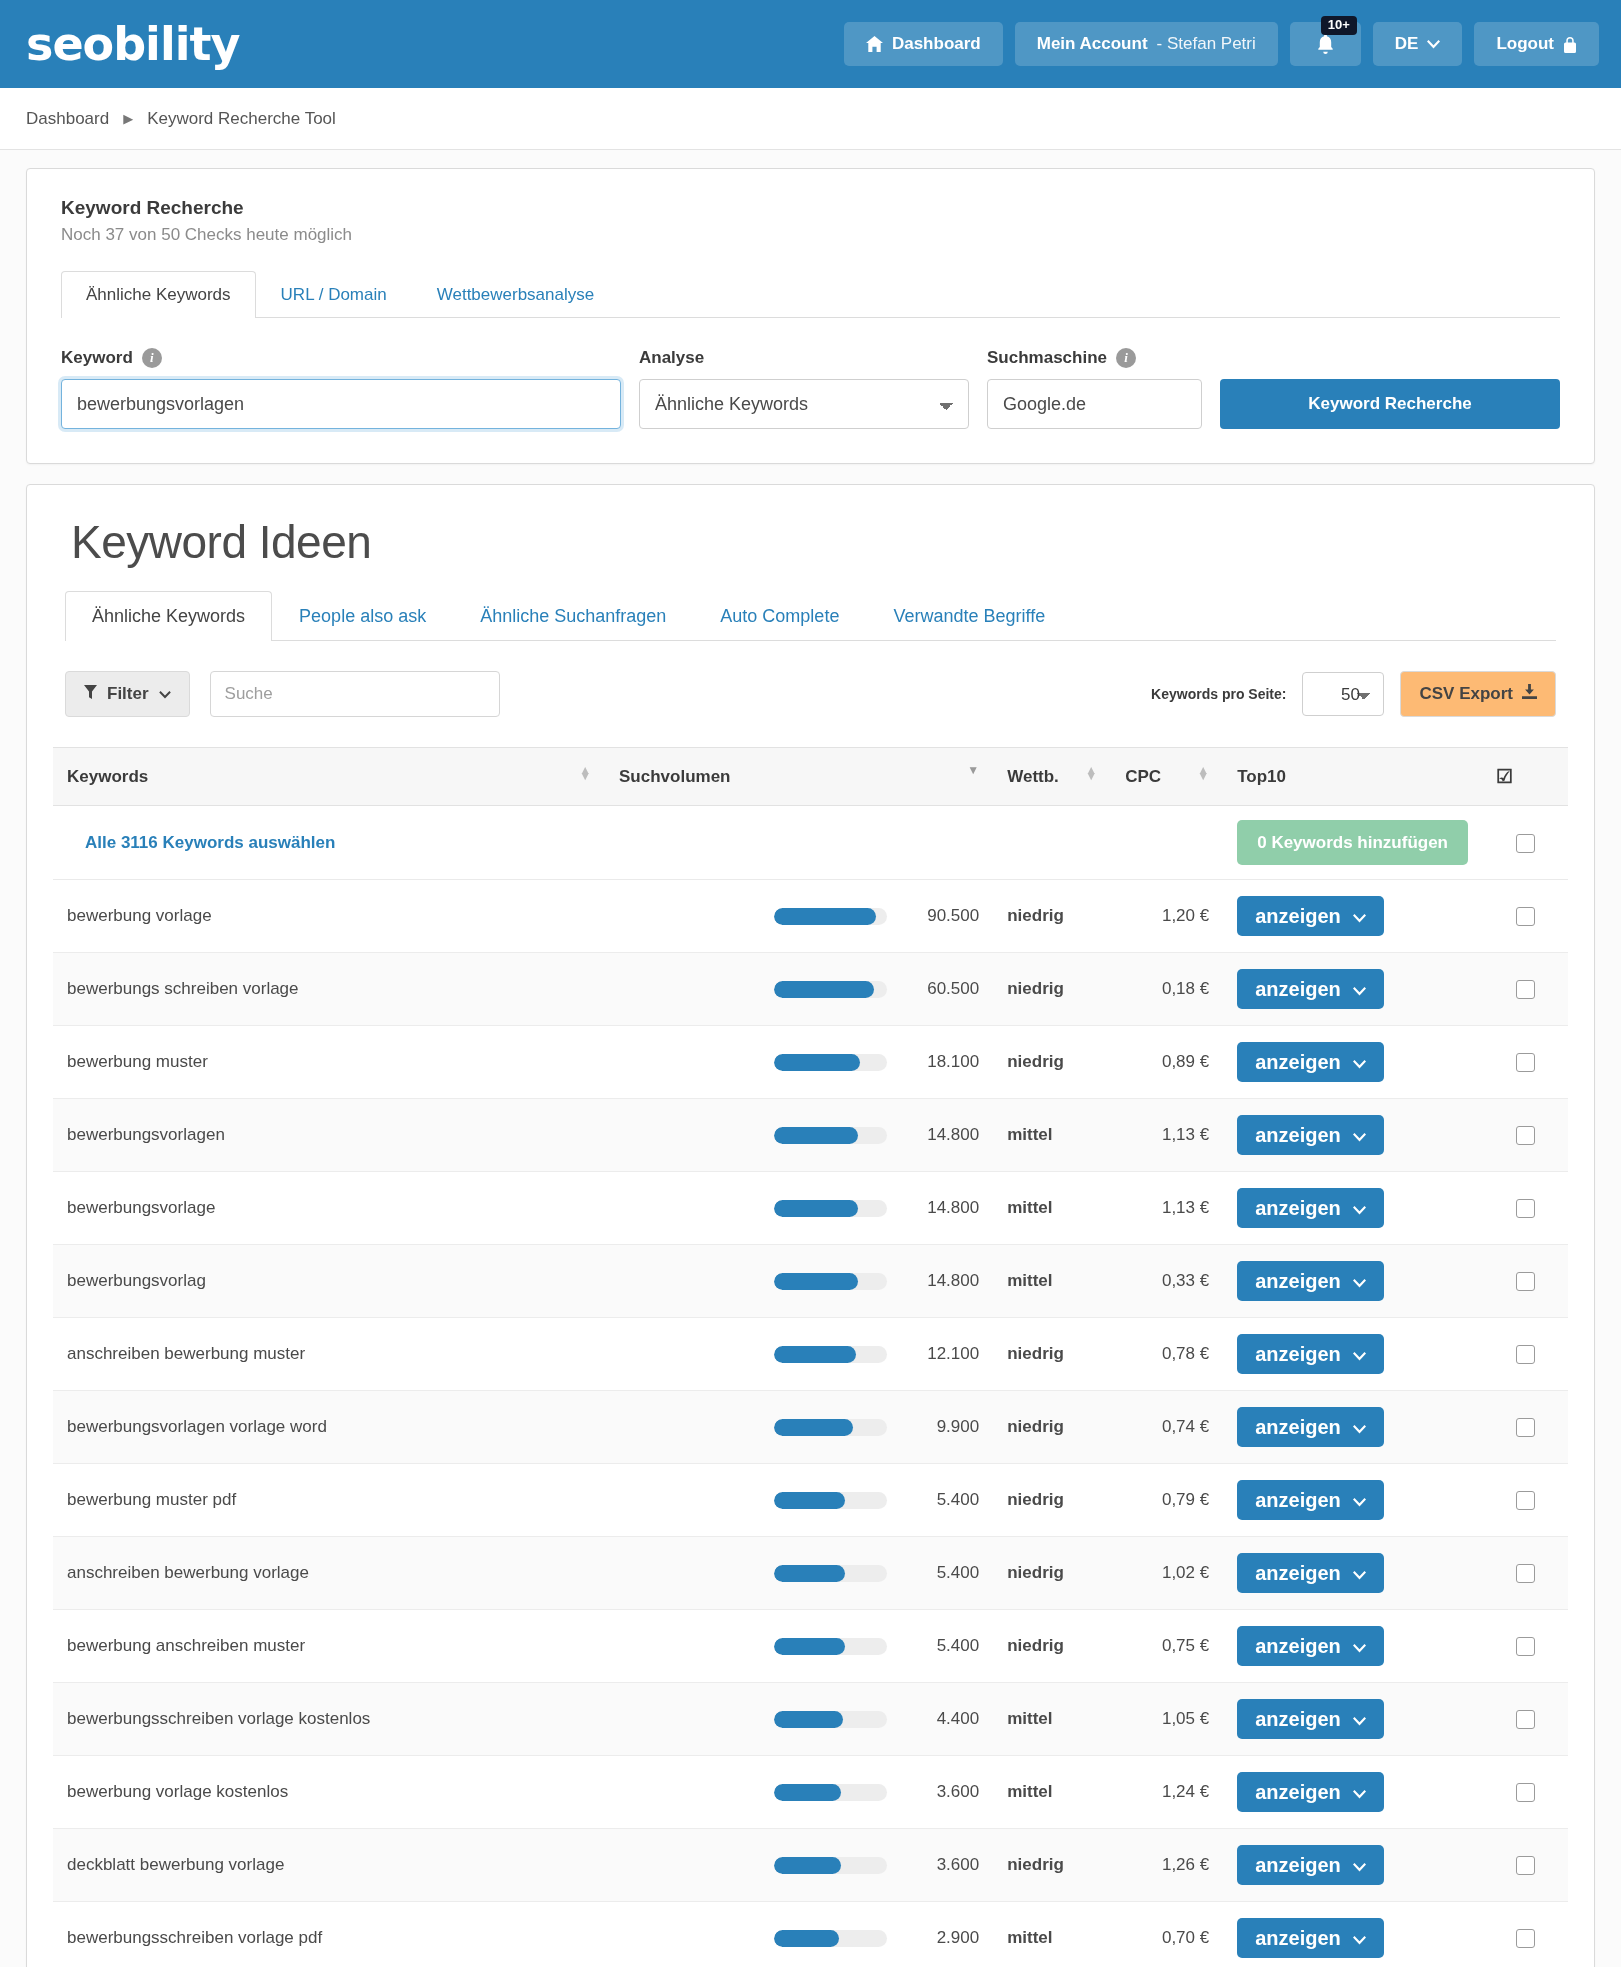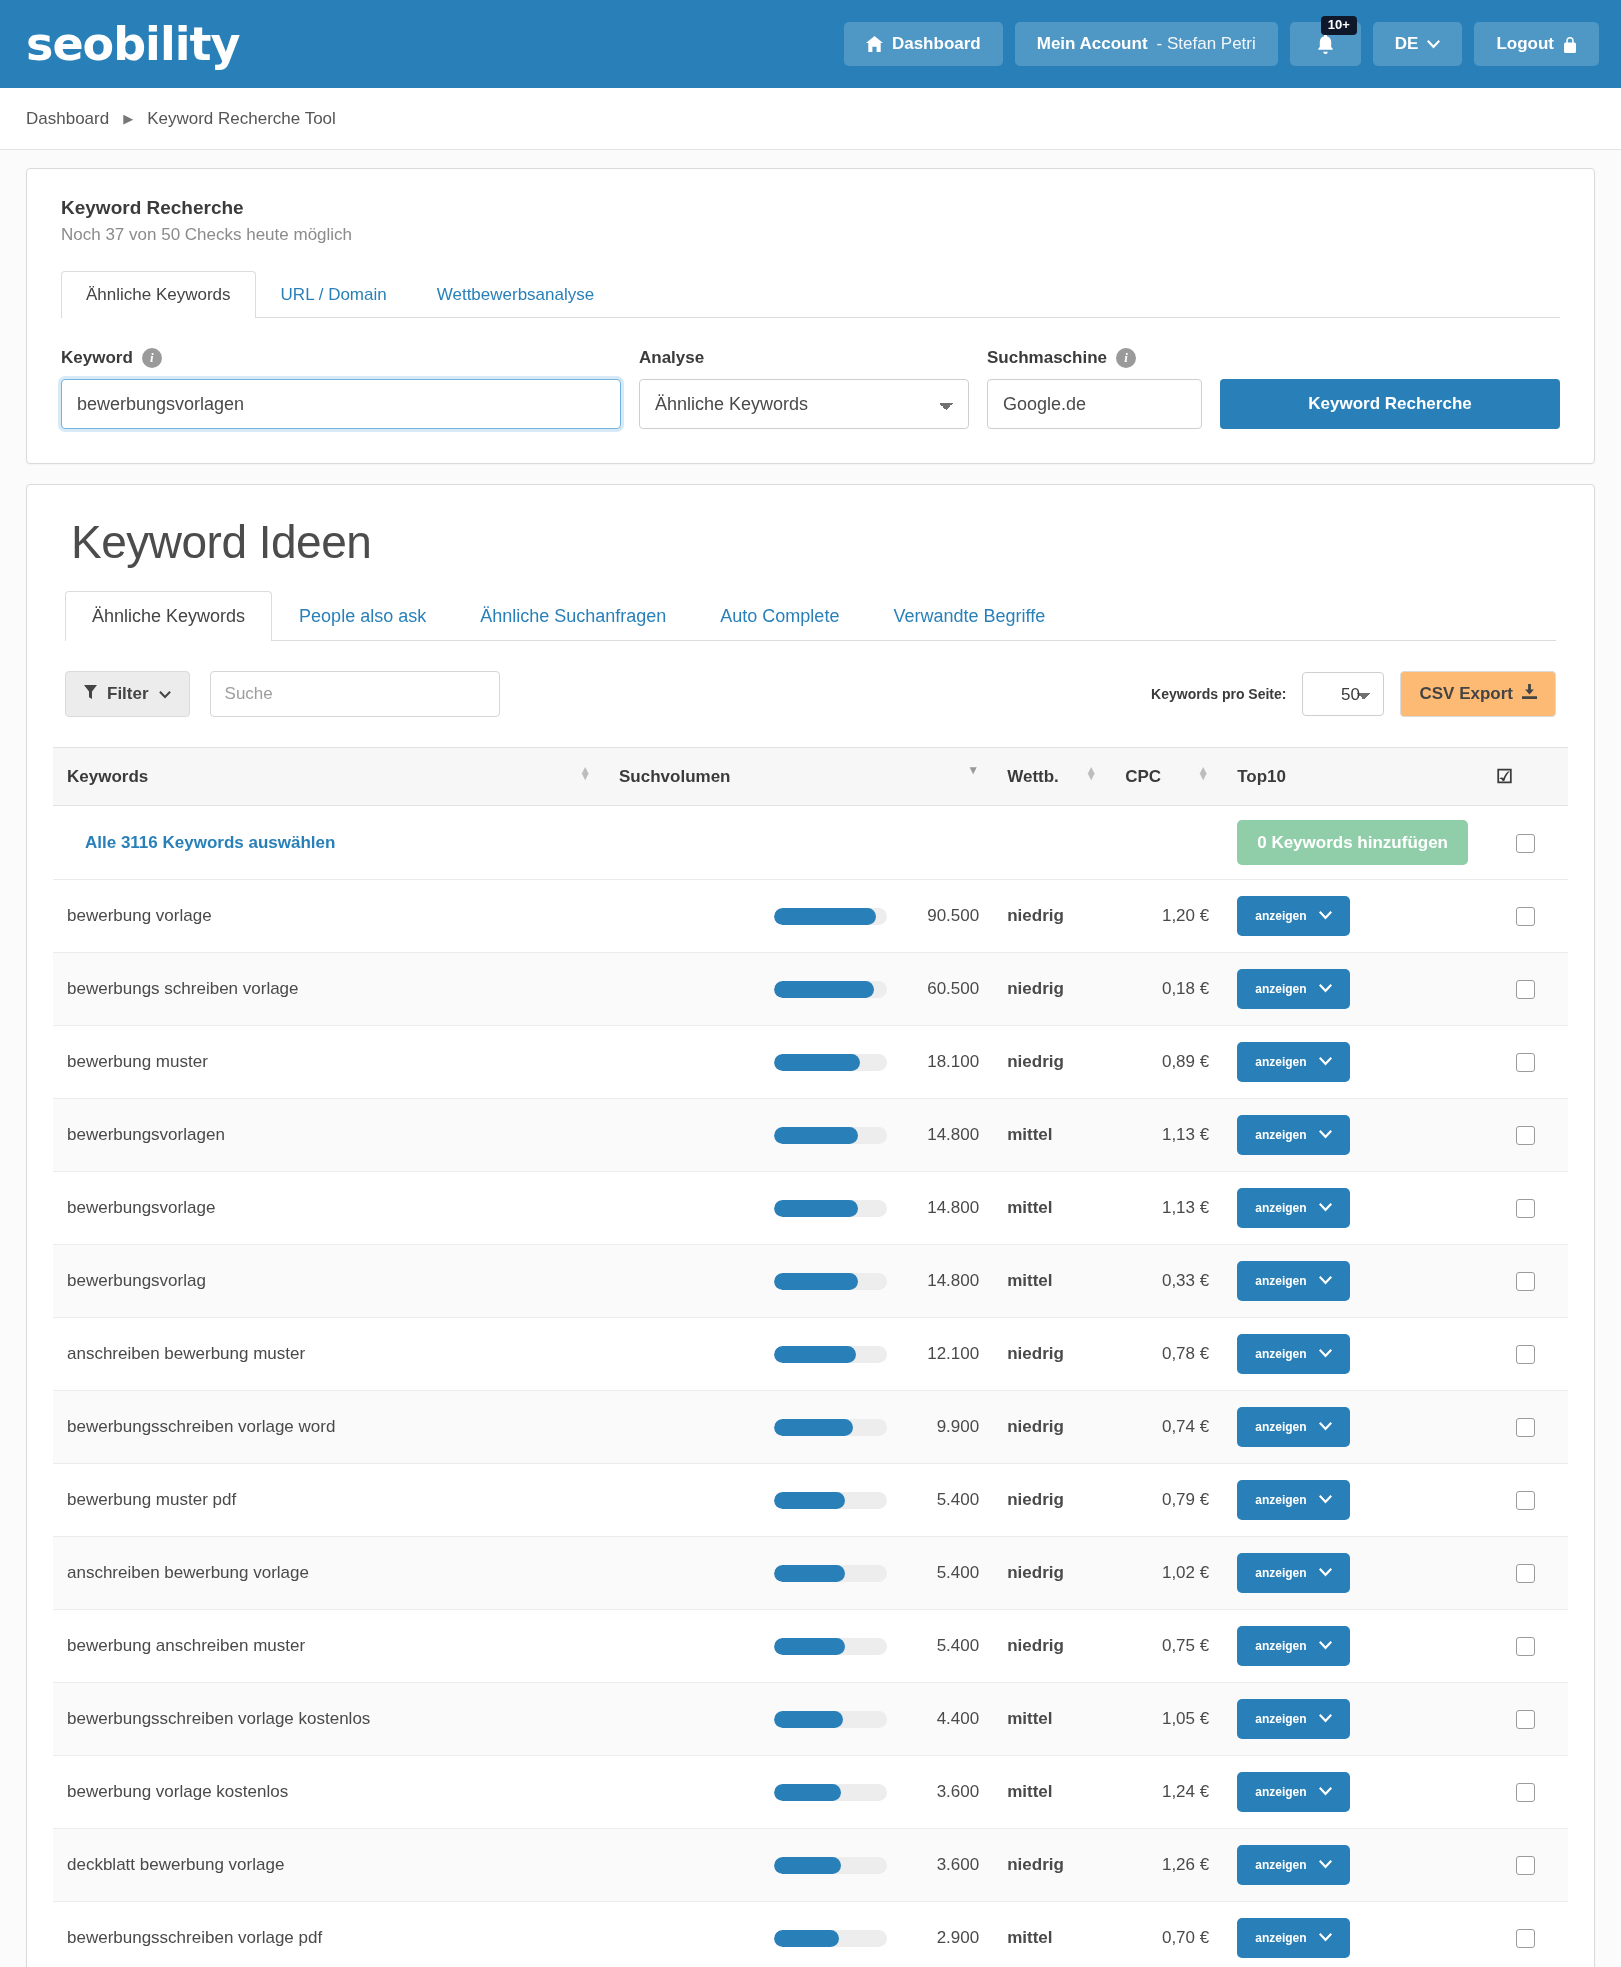--- a/index.html
+++ b/index.html
@@ -390,21 +390,21 @@
   }
   .volnum{ min-width:70px; text-align:right; }
 
   .anzeigen-btn{
     background:#2980b9;
     color:#fff;
     border:none;
     border-radius:5px;
     height:40px;
     padding:0 18px;
-    font-size:12px;
+    font-size:20px;
     font-weight:bold;
     font-family:"Liberation Sans", sans-serif;
     display:inline-flex;
     align-items:center;
     gap:12px;
     cursor:pointer;
   }
   .chk{
     width:19px;
     height:19px;
@@ -742,21 +742,21 @@
             <td class="c-cpc">0,78 €</td>
             <td class="c-top"><button class="anzeigen-btn">
                 <span>anzeigen</span>
                 <span><svg width="13" height="9" viewBox="0 0 13 9">
                     <path fill="#fff" d="M1.5 0 6.5 5.2 11.5 0 13 1.6 6.5 8.4 0 1.6z"></path>
                   </svg></span>
               </button></td>
             <td class="c-chk"><span class="chk"></span></td>
           </tr>
           <tr class="datarow">
-            <td class="c-kw">bewerbungsschreiben vorlage word</td>
+            <td class="c-kw">bewerbungsvorlagen vorlage word</td>
             <td class="c-vol">
               <div class="volcell">
                 <span class="bar">
                   <i style="width: 70%;"></i>
                 </span>
                 <span class="volnum">9.900</span>
               </div>
             </td>
             <td class="c-wett">niedrig</td>
             <td class="c-cpc">0,74 €</td>

